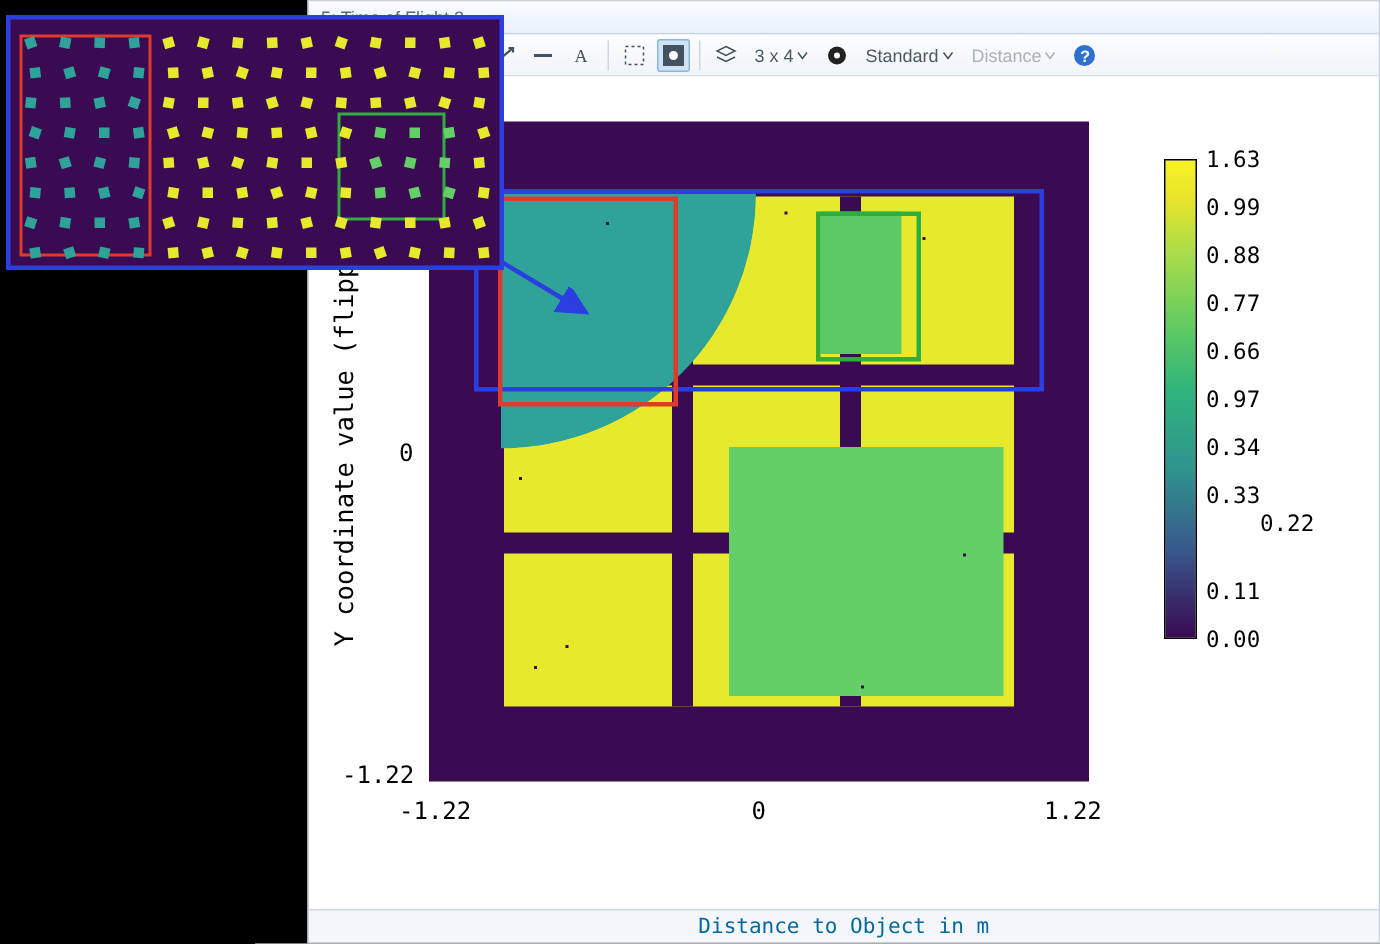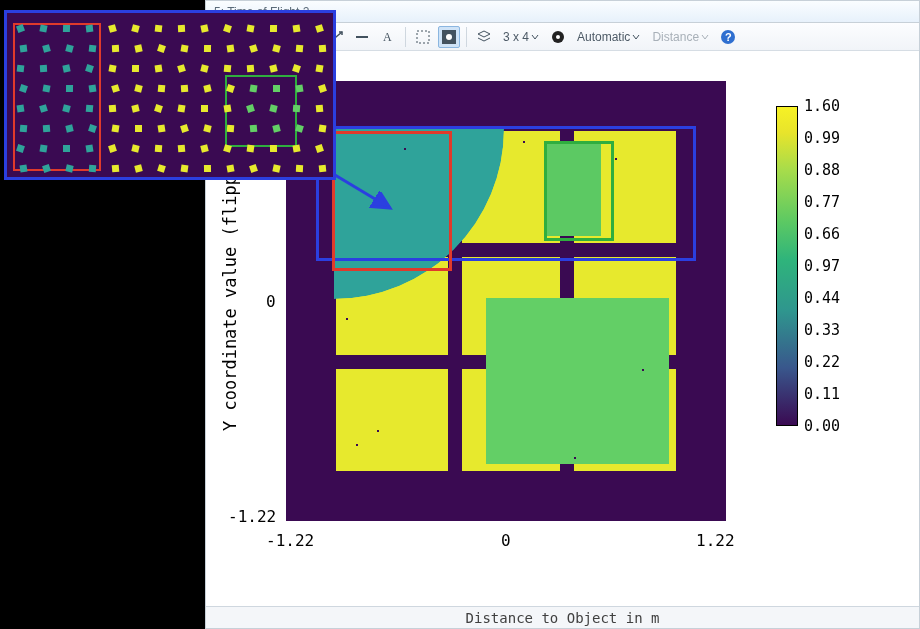--- a/index.html
+++ b/index.html
@@ -101,21 +101,21 @@
       #5cc963 64%, #a6dc4b 80%, #e8e42b 92%, #f7f125 100%);
     border:1px solid #000;
   }
   .cb-tick { position:absolute; left:598px; font: 15px/1 "DejaVu Sans Mono","Consolas",monospace; color:#000; white-space:nowrap; }
   .statusbar {
     height:22px;
     background:#f4f6f9;
     border-top:1px solid #cfd7df;
     display:flex; align-items:center; justify-content:center;
     font: 14px/1 "DejaVu Sans Mono","Consolas",monospace;
-    color:#404040;
+    color:#0369a1;
   }
   
   .inset {
     position:absolute;
     left:4px; top:10px;
     width:332px; height:170px;
     background:#3a0a52;
     border:3px solid #2b3fe0;
   }
   .inset .dot { position:absolute; width:7px; height:7px; }
@@ -209,21 +209,21 @@
           <path d="M1 2 L4 6 L7 2" fill="none" stroke="#43525f"></path>
         </svg>
     </div>
     <div class="tbtn">
         <svg class="ic" viewBox="0 0 16 16">
           <circle cx="8" cy="8" r="6" fill="#222"></circle>
           <circle cx="8" cy="8" r="2" fill="#fff"></circle>
         </svg>
       </div>
     <div class="tdrop">
-      <span>Automatic</span>
+      <span>Standard</span>
       <svg class="ic" style="width:8px;height:8px" viewBox="0 0 8 8">
           <path d="M1 2 L4 6 L7 2" fill="none" stroke="#43525f"></path>
         </svg>
     </div>
     <div class="tdrop disabled">
       <span>Distance</span>
       <svg class="ic" style="width:8px;height:8px" viewBox="0 0 8 8">
           <path d="M1 2 L4 6 L7 2" fill="none" stroke="#a8b0b8"></path>
         </svg>
     </div>
@@ -270,29 +270,29 @@
     <div class="axis-tick" style="left:60px;  top:482px;">-1.22</div>
     <div class="axis-tick" style="left:295px; top:482px;">0</div>
     <div class="axis-tick" style="left:490px; top:482px;">1.22</div>
     <div class="axis-tick" style="left:32px; top:30px;">1.22</div>
     <div class="axis-tick" style="left:60px; top:243px;">0</div>
     <div class="axis-tick" style="left:22px; top:458px;">-1.22</div>
 
     <div class="axis-label ylabel" style="left:16px; top:380px;">Y coordinate value (flipped)</div>
 
     <div class="colorbar"></div>
-    <div class="cb-tick" style="top:48px;">1.60</div>
+    <div class="cb-tick" style="top:48px;">1.63</div>
     <div class="cb-tick" style="top:80px;">0.99</div>
     <div class="cb-tick" style="top:112px;">0.88</div>
     <div class="cb-tick" style="top:144px;">0.77</div>
     <div class="cb-tick" style="top:176px;">0.66</div>
     <div class="cb-tick" style="top:208px;">0.97</div>
-    <div class="cb-tick" style="top:240px;">0.44</div>
+    <div class="cb-tick" style="top:240px;">0.34</div>
     <div class="cb-tick" style="top:272px;">0.33</div>
-    <div class="cb-tick" style="top:304px;">0.22</div>
+    <div class="cb-tick" style="top:291px;margin-left:36px;">0.22</div>
     <div class="cb-tick" style="top:336px;">0.11</div>
     <div class="cb-tick" style="top:368px;">0.00</div>
   </div>
 
   <div class="statusbar">
     <span>Distance to Object in m</span>
   </div>
 </div>
 
 <div class="inset" id="inset">

